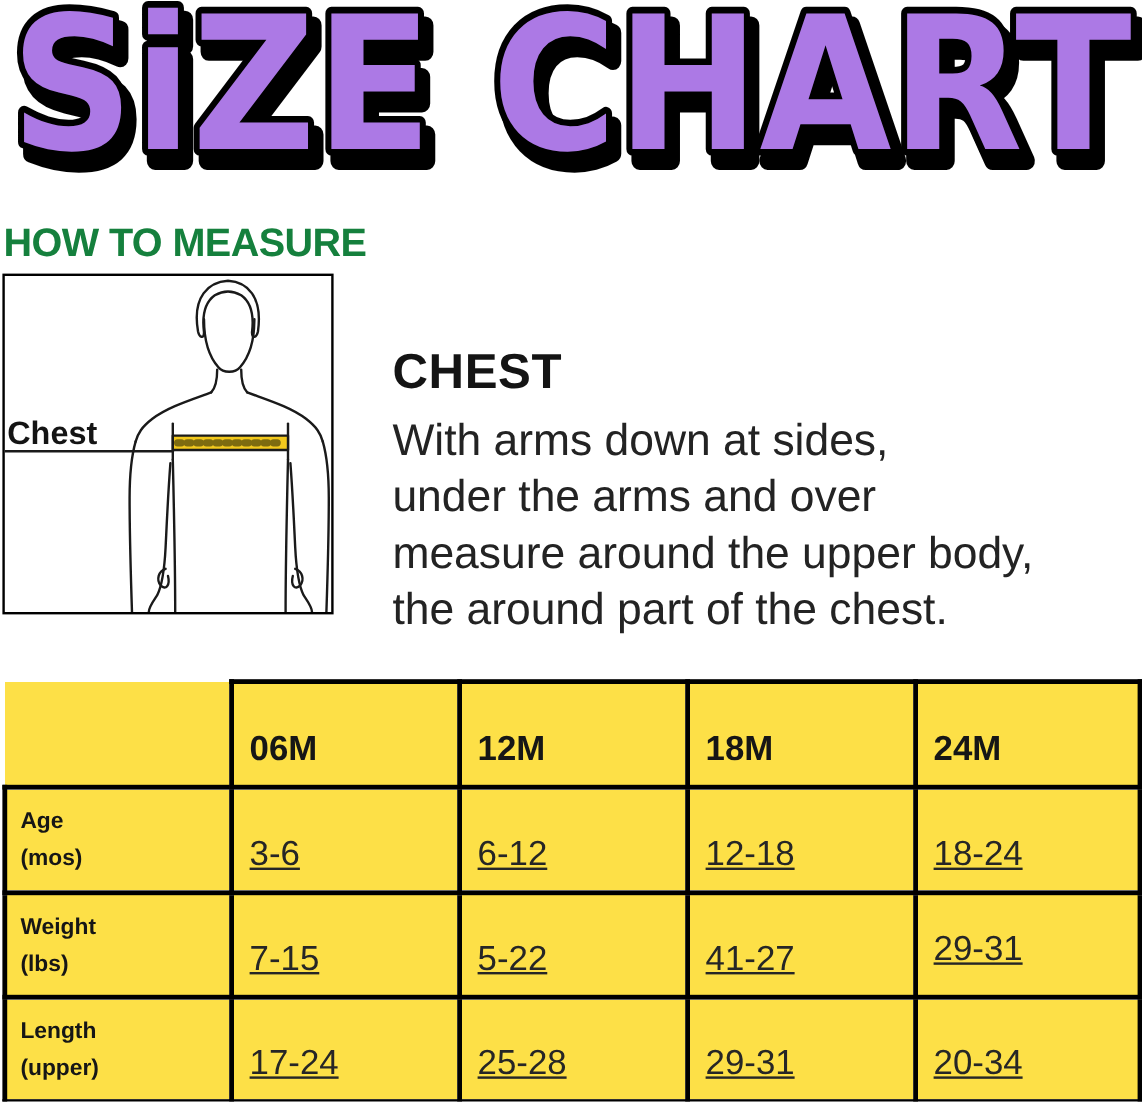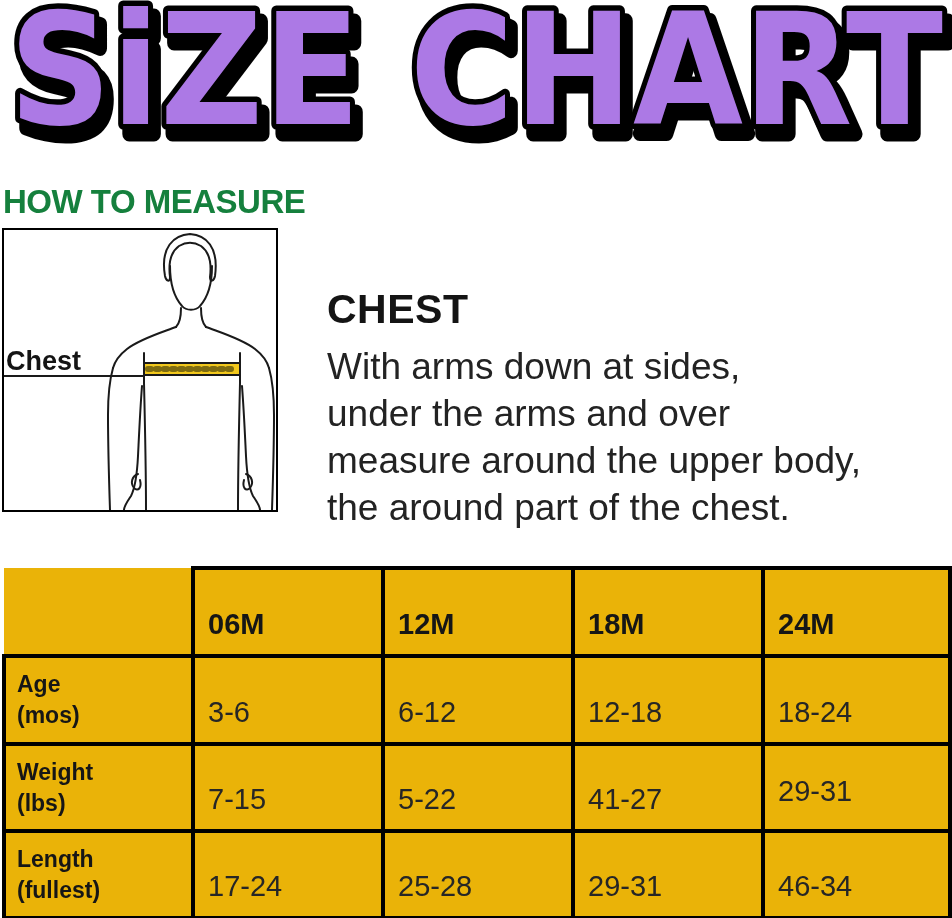--- a/index.html
+++ b/index.html
@@ -32,33 +32,33 @@
   }
   
   .chest-block{position:absolute;left:327px;top:286px;width:615px;}
   .chest-heading{font-size:41px;font-weight:700;letter-spacing:0.5px;color:#141414;margin:0 0 10px 0;}
   .chest-line{font-size:37px;line-height:47px;color:#232323;white-space:nowrap;}
   
   .size-table{
     position:absolute;left:2px;top:566px;width:946px;height:350px;
     border-collapse:collapse;table-layout:fixed;background:#fff;border:none;
   }
-  .size-table td{border:4px solid #000;background:#eab308;overflow:hidden;}
+  .size-table td{border:4px solid #000;background:#fde047;overflow:hidden;}
   .size-table td.corner{border:none;}
   .size-table td.colhead{
     vertical-align:bottom;text-align:left;padding:0 0 13px 13px;
     font-size:29px;font-weight:700;color:#161616;
   }
   .size-table td.rowlabel{
     vertical-align:middle;text-align:left;padding:0 0 0 11px;
-    font-size:23px;font-weight:700;color:#161616;line-height:31px;
+    font-size:19px;font-weight:700;color:#161616;line-height:31px;
   }
   .size-table td.val{
     vertical-align:bottom;text-align:left;padding:0 0 13px 13px;
-    font-size:29px;font-weight:400;color:#262626;
+    font-size:29px;font-weight:400;color:#262626;text-decoration:underline;
   }
 </style>
 </head>
 <body>
 
 <div class="title-wrap">
   <svg viewBox="0 0 952 162" width="952" height="162">
     <text class="title-text title-shadow" x="476" y="124" text-anchor="middle" textLength="934" lengthAdjust="spacingAndGlyphs" transform="translate(6,10)">SiZE CHART</text>
     <text class="title-text title-main" x="476" y="124" text-anchor="middle" textLength="934" lengthAdjust="spacingAndGlyphs" fill="#AC79E5">SiZE CHART</text>
   </svg>
@@ -144,21 +144,21 @@
       <div>(lbs)</div>
     </td>
     <td class="val">7-15</td>
     <td class="val">5-22</td>
     <td class="val">41-27</td>
     <td class="val" style="padding-bottom:21px">29-31</td>
   </tr>
   <tr style="height:87px">
     <td class="rowlabel">
       <div>Length</div>
-      <div>(fullest)</div>
+      <div>(upper)</div>
     </td>
     <td class="val">17-24</td>
     <td class="val">25-28</td>
     <td class="val">29-31</td>
-    <td class="val">46-34</td>
+    <td class="val">20-34</td>
   </tr>
 </tbody>
   </table>
 
 </body></html>

